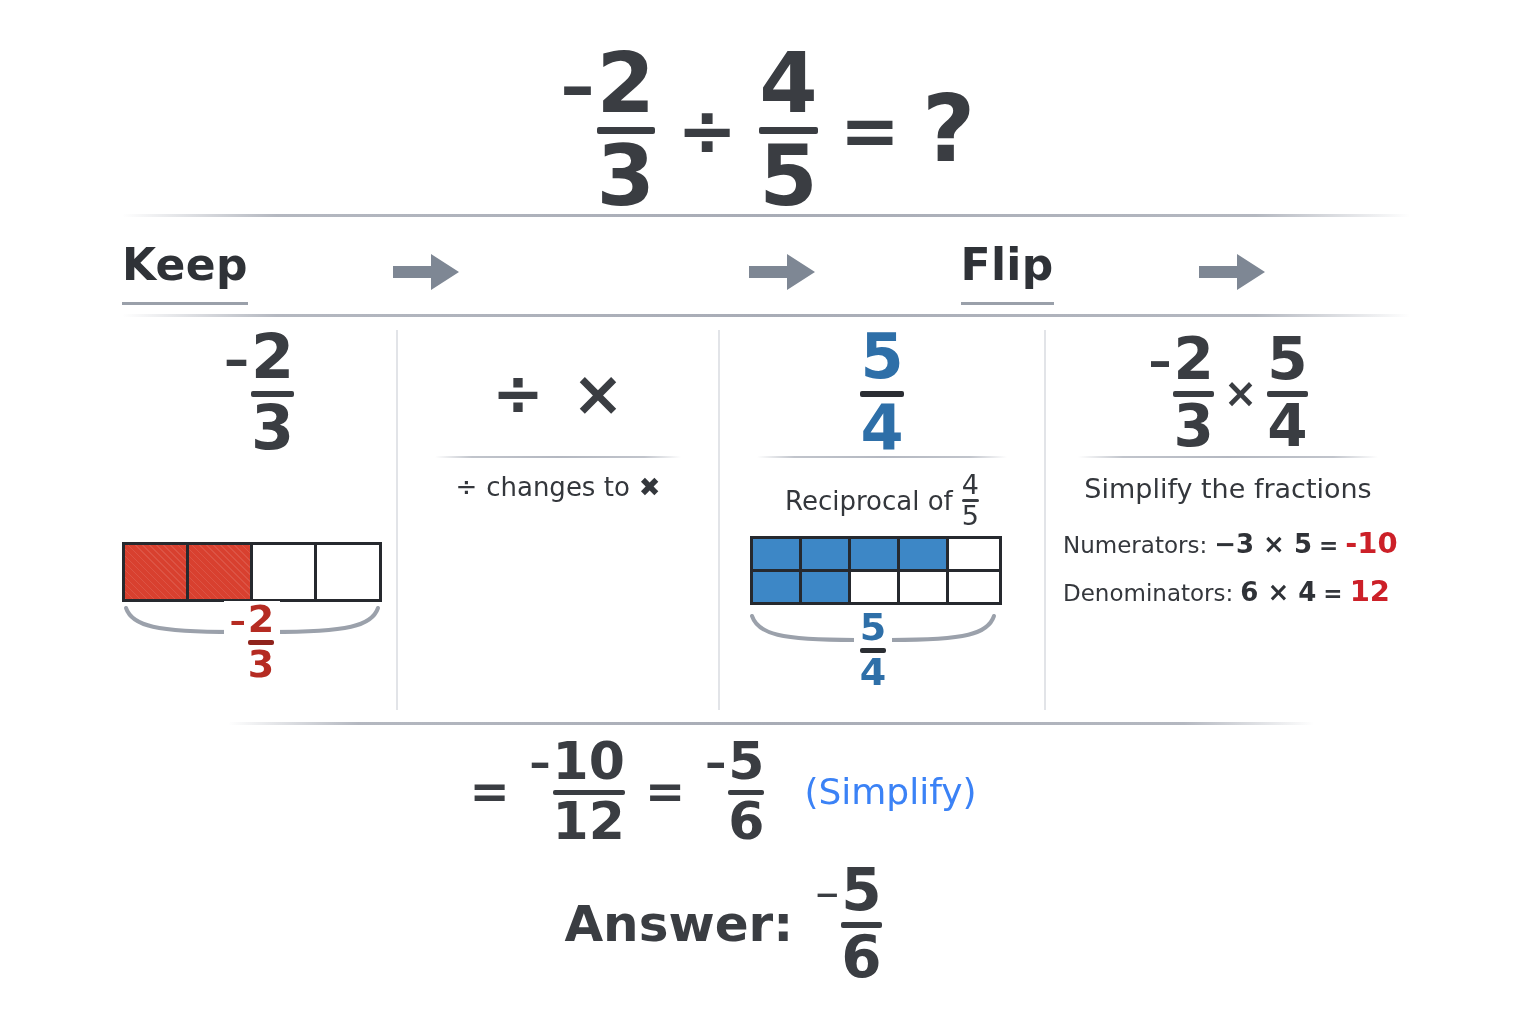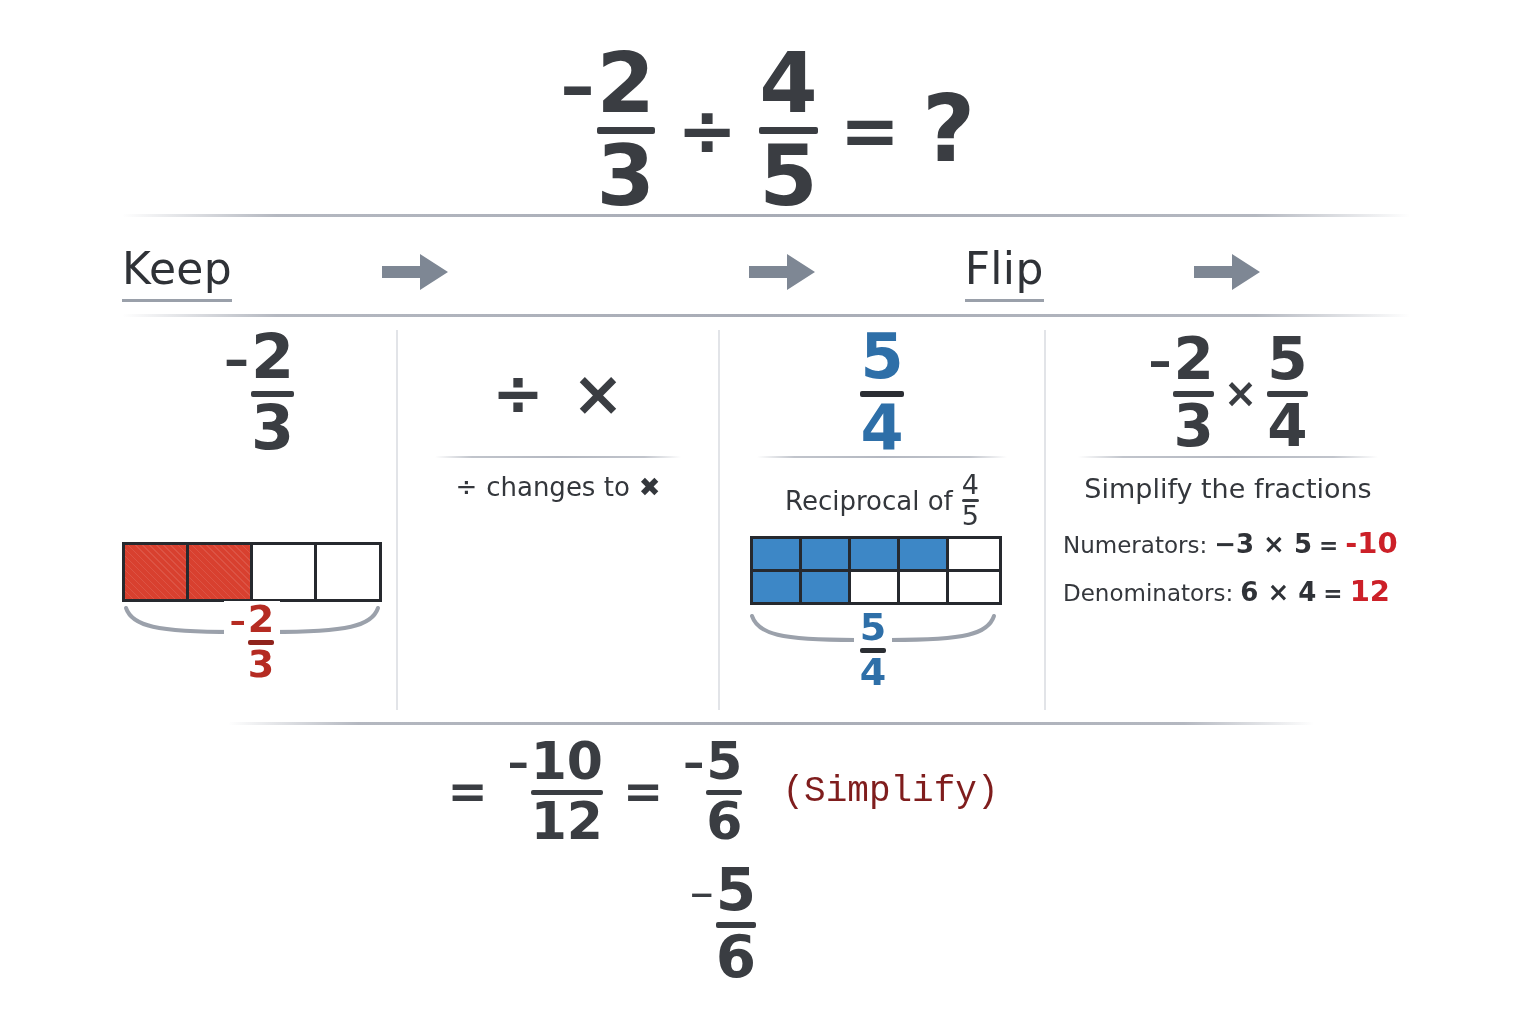--- a/index.html
+++ b/index.html
@@ -84,24 +84,24 @@
     position: absolute;
     left: 122px; top: 238px;
     width: 1288px; height: 68px;
     display: flex;
     align-items: center;
   }
   .step-head {
     flex: 0 0 auto;
     text-align: center;
     font-size: 44px;
-    font-weight: 400;
+    font-weight: 700;
     letter-spacing: 0.3px;
     color: #2f3237;
-    padding-bottom: 5px;
+    padding-bottom: 12px;
     border-bottom: 3px solid #9aa0aa;
   }
   .arrow-sep {
     flex: 1 1 auto;
     display: flex;
     justify-content: center;
     align-items: center;
   }
   .arrow-sep svg { display: block; }
 
@@ -272,23 +272,22 @@
     padding-right: 90px;
     box-sizing: border-box;
   }
   #simplify-row .eqs { font-size: 48px; }
   #simplify-row .frac { font-size: 52px; }
   #simplify-row .frac .bar { height: 5px; }
   #simplify-row .signed .sign { font-size: 42px; padding-top: 6px; }
   #simplify-row .note {
     font-size: 36px;
     font-weight: 500;
-    color: #7f1d1d;
+    color: #3b82f6;
     margin-left: 20px;
-    font-family: Liberation Mono, monospace;
   }
 
   
   #answer-row {
     position: absolute;
     left: 0; top: 862px;
     width: 1536px;
     display: flex;
     justify-content: center;
     align-items: center;
@@ -510,20 +509,21 @@
     <span class="frac">
       <span class="num">5</span>
       <span class="bar"></span>
       <span class="den">6</span>
     </span>
   </span>
   <span class="note">(Simplify)</span>
 </div>
 
 <div id="answer-row">
+  <span class="answer-label">Answer:</span>
   <span class="signed">
     <span class="sign">–</span>
     <span class="frac">
       <span class="num">5</span>
       <span class="bar"></span>
       <span class="den">6</span>
     </span>
   </span>
 </div>
 

